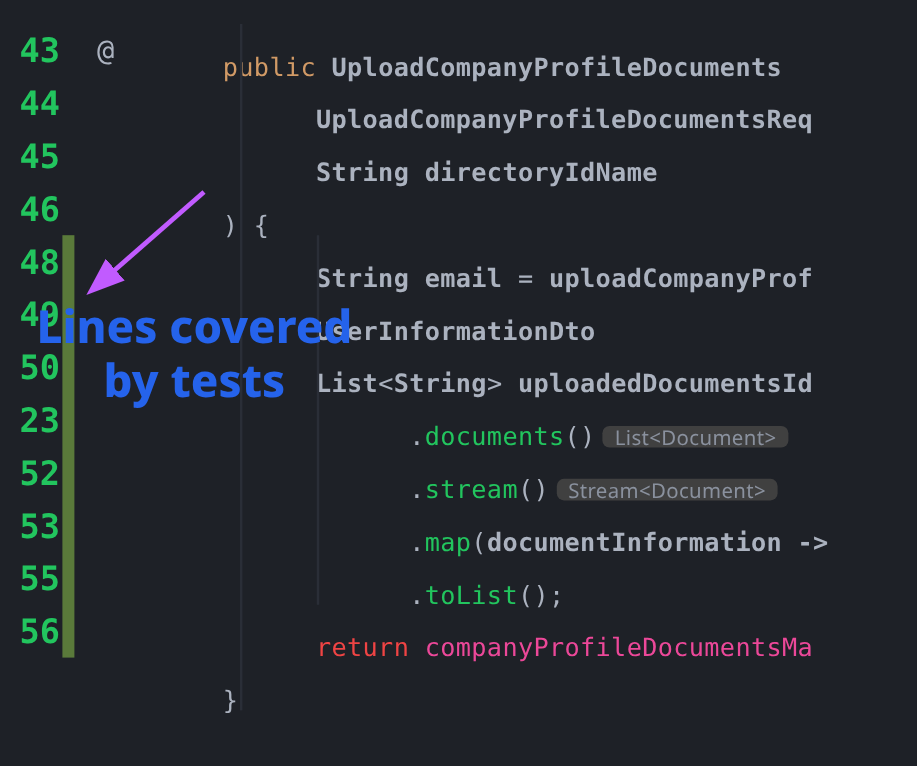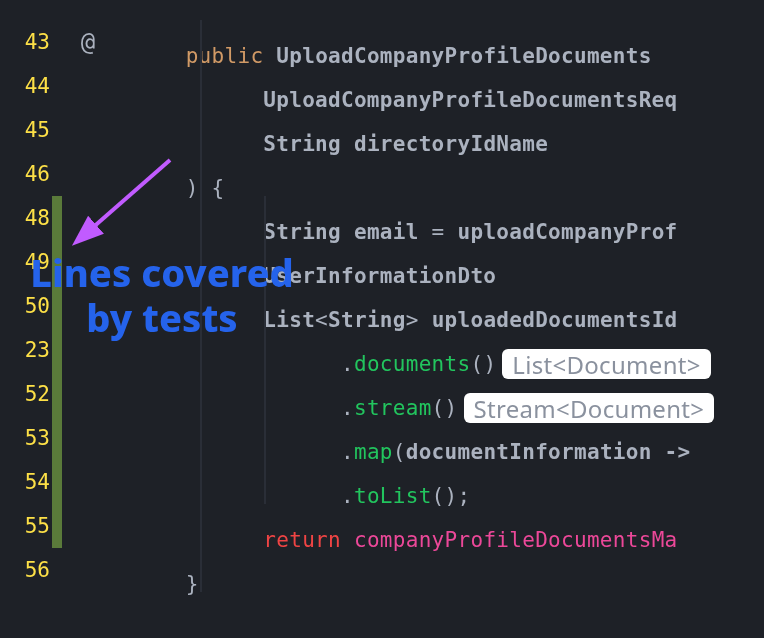--- a/index.html
+++ b/index.html
@@ -23,24 +23,25 @@
     .gutter {
       width: 68px;
       flex-shrink: 0;
       padding-top: 20px;
     }
     .gutter-line {
       height: 44px;
       display: flex;
       align-items: center;
       justify-content: flex-end;
-      color: #fde047;
+      color: #22c55e;
       padding-right: 18px;
-      font-size: 21px;
-      position: relative;
+      font-size: 28px;
+      position: relative;
+      font-weight: bold;
     }
     .marker-col {
       width: 40px;
       flex-shrink: 0;
       padding-top: 20px;
       position: relative;
     }
     .marker-cell {
       height: 44px;
       display: flex;
@@ -85,30 +86,30 @@
       letter-spacing: 0.3px;
     }
     .kw-public { color: #d19a66; }
     .kw-return { color: #ef4444; }
     .ident { color: #abb2bf; font-weight: bold; }
     .method-call { color: #22c55e; }
     .call-paren { color: #abb2bf; }
     .ident-expr { color: #ec4899; }
     .punct { color: #abb2bf; }
     .hint {
-      background: #ffffff;
+      background: #404040;
       color: #8a919e;
       border-radius: 6px;
       padding: 2px 10px;
       margin-left: 6px;
-      font-size: 24px;
+      font-size: 17px;
       font-family: -apple-system, system-ui, sans-serif;
       display: inline-flex;
       align-items: center;
-      height: 30px;
+      height: 18px;
     }
     .annotation {
       position: absolute;
       color: #2563eb;
       font-family: -apple-system, system-ui, sans-serif;
       font-weight: 800;
       font-size: 38px;
       line-height: 1.18;
       z-index: 10;
       pointer-events: none;
@@ -129,21 +130,20 @@
     <div class="gutter-line">43</div>
     <div class="gutter-line">44</div>
     <div class="gutter-line">45</div>
     <div class="gutter-line">46</div>
     <div class="gutter-line">48</div>
     <div class="gutter-line">49</div>
     <div class="gutter-line">50</div>
     <div class="gutter-line">23</div>
     <div class="gutter-line">52</div>
     <div class="gutter-line">53</div>
-    <div class="gutter-line">54</div>
     <div class="gutter-line">55</div>
     <div class="gutter-line">56</div>
   </div>
 
   <div class="marker-col">
     <div class="coverage-bar" style="top:196px;height:352px;"></div>
     <div class="marker-cell">@</div>
     <div class="marker-cell"></div>
     <div class="marker-cell"></div>
     <div class="marker-cell"></div>

